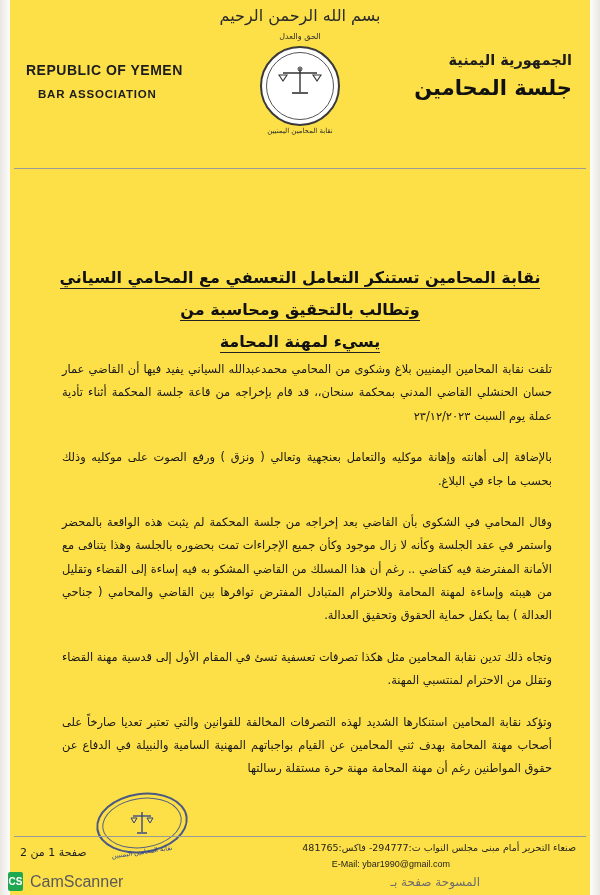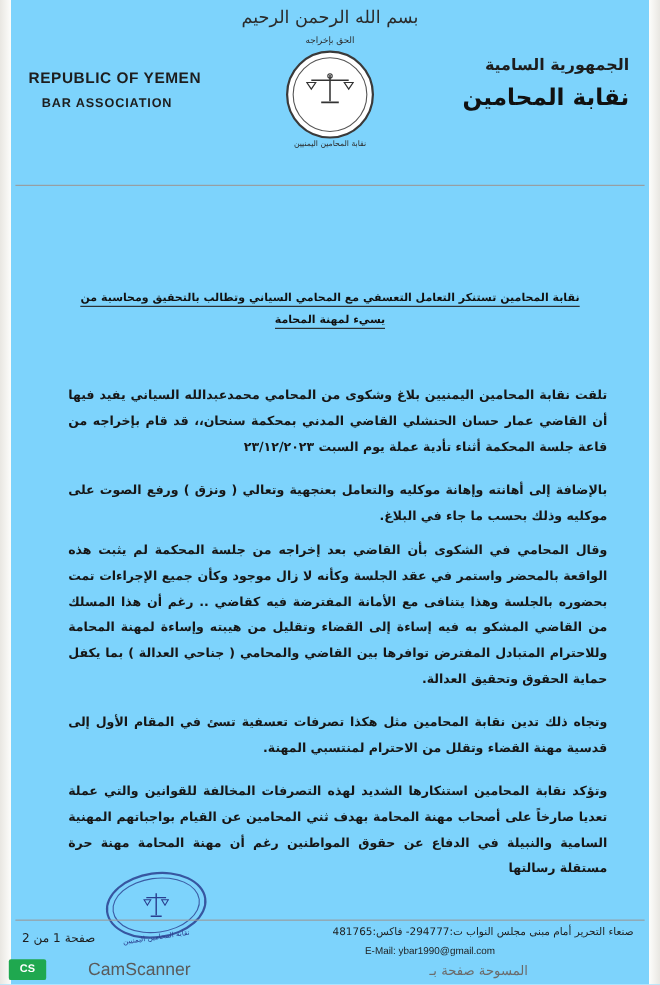--- a/index.html
+++ b/index.html
@@ -8,21 +8,21 @@
     width: 600px;
     height: 895px;
     background: #ffffff;
     font-family: "Liberation Sans", sans-serif;
     overflow: hidden;
     position: relative;
   }
   .page {
     position: absolute;
     inset: 0;
-    background: #7dd3fc;
+    background: #fde047;
   }
 
   
   .basmala {
     position: absolute;
     top: 6px;
     left: 0;
     right: 0;
     text-align: center;
     font-family: "DejaVu Sans", sans-serif;
@@ -160,21 +160,21 @@
 
   
   .title {
     position: absolute;
     top: 262px;
     left: 42px;
     right: 42px;
     direction: rtl;
     text-align: center;
     font-family: "DejaVu Sans", sans-serif;
-    font-size: 10px;
+    font-size: 16px;
     font-weight: bold;
     line-height: 2.0;
     color: #111;
   }
   .title span {
     border-bottom: 1px solid #222;
     padding-bottom: 1px;
   }
 
   .body {
@@ -182,21 +182,21 @@
     top: 340px;
     left: 62px;
     right: 48px;
     direction: rtl;
     text-align: justify;
     font-family: "DejaVu Sans", sans-serif;
     font-size: 11.4px;
     line-height: 2.05;
     color: #161616;
   }
-  .body p { margin: 8px 0 16px 0; font-weight: bold; }
+  .body p { margin: 18px 0 16px 0; }
   .body p.tight { margin-bottom: 4px; }
 
   
   .stamp {
     position: absolute;
     left: 96px;
     bottom: 42px;
     width: 92px;
     height: 60px;
   }
@@ -276,36 +276,35 @@
   
   .cs {
     position: absolute;
     bottom: 4px;
     left: 8px;
     display: flex;
     align-items: center;
     gap: 7px;
   }
   .cs .badge {
-    width: 34px; height: 19px;
+    width: 15px; height: 19px;
     background: #1fa84f;
     color: #fff;
     font-size: 10px;
     font-weight: bold;
     display: flex;
     align-items: center;
     justify-content: center;
     border-radius: 2px;
     font-family: "Liberation Sans", sans-serif;
   }
   .cs .cstext {
     font-size: 16px;
     color: #5a5a5a;
     font-family: "Liberation Sans", sans-serif;
-    margin-left: 31px;
   }
   .cs-ar {
     position: absolute;
     bottom: 6px;
     right: 120px;
     direction: rtl;
     font-family: "DejaVu Sans", sans-serif;
     font-size: 12px;
     color: #6b6b6b;
   }
@@ -323,58 +322,58 @@
 <body>
 
 <div class="page">
 
   <div class="edge-l"></div>
   <div class="edge-r"></div>
 
   <div class="basmala">بسم الله الرحمن الرحيم</div>
 
   <div class="emblem">
-    <div class="banner">الحق بإخراجه</div>
+    <div class="banner">الحق والعدل</div>
     <div class="ring"></div>
     <div class="ring2"></div>
     <svg class="scale" viewBox="0 0 44 30">
       <line x1="22" y1="2" x2="22" y2="26" stroke="#333" stroke-width="1.4"></line>
       <line x1="5" y1="7" x2="39" y2="7" stroke="#333" stroke-width="1.4"></line>
       <path d="M1 9 L9 9 L5 15 Z" fill="none" stroke="#333" stroke-width="1.1"></path>
       <path d="M35 9 L43 9 L39 15 Z" fill="none" stroke="#333" stroke-width="1.1"></path>
       <line x1="14" y1="27" x2="30" y2="27" stroke="#333" stroke-width="1.6"></line>
       <circle cx="22" cy="3" r="2" fill="none" stroke="#333" stroke-width="1"></circle>
     </svg>
     <div class="cap">نقابة المحامين اليمنيين</div>
   </div>
 
   <div class="hdr-left">
     <div class="l1">REPUBLIC OF YEMEN</div>
     <div class="l2">BAR ASSOCIATION</div>
   </div>
 
   <div class="hdr-right">
-    <div class="r1">الجمهورية السامية</div>
-    <div class="r2">نقابة المحامين</div>
+    <div class="r1">الجمهورية اليمنية</div>
+    <div class="r2">جلسة المحامين</div>
   </div>
 
 
   <div class="rule"></div>
 
   <div class="title">
     <span>نقابة المحامين تستنكر التعامل التعسفي مع المحامي السياني وتطالب بالتحقيق ومحاسبة من</span><br>
     <span>يسيء لمهنة المحامة</span>
   </div>
 
   <div class="body">
     <p>تلقت نقابة المحامين اليمنيين بلاغ وشكوى من المحامي محمدعبدالله السياني يفيد فيها أن القاضي عمار حسان الحنشلي القاضي المدني بمحكمة سنحان،، قد قام بإخراجه من قاعة جلسة المحكمة أثناء تأدية عملة يوم السبت ٢٣/١٢/٢٠٢٣</p>
     <p class="tight">بالإضافة إلى أهانته وإهانة موكليه والتعامل بعنجهية وتعالي ( ونزق ) ورفع الصوت على موكليه وذلك بحسب ما جاء في البلاغ.</p>
     <p>وقال  المحامي في الشكوى بأن القاضي بعد إخراجه من جلسة  المحكمة لم يثبت هذه الواقعة بالمحضر واستمر في عقد الجلسة وكأنه لا زال موجود وكأن جميع الإجراءات تمت بحضوره بالجلسة وهذا يتنافى مع الأمانة المفترضة فيه كقاضي .. رغم أن هذا المسلك من القاضي المشكو به فيه إساءة إلى القضاء وتقليل من هيبته وإساءة لمهنة المحامة وللاحترام المتبادل المفترض توافرها بين القاضي والمحامي ( جناحي العدالة ) بما يكفل حماية الحقوق وتحقيق العدالة.</p>
     <p>وتجاه ذلك تدين نقابة المحامين مثل هكذا تصرفات تعسفية تسئ في المقام الأول إلى قدسية مهنة القضاء وتقلل من الاحترام لمنتسبي المهنة.</p>
-    <p>وتؤكد نقابة المحامين استنكارها الشديد لهذه التصرفات المخالفة للقوانين والتي عملة تعديا صارخاً على أصحاب مهنة المحامة بهدف ثني المحامين عن القيام بواجباتهم المهنية السامية والنبيلة في الدفاع عن حقوق المواطنين رغم أن مهنة المحامة مهنة حرة مستقلة رسالتها</p>
+    <p>وتؤكد نقابة المحامين استنكارها الشديد لهذه التصرفات المخالفة للقوانين والتي تعتبر تعديا صارخاً على أصحاب مهنة المحامة بهدف ثني المحامين عن القيام بواجباتهم المهنية السامية والنبيلة في الدفاع عن حقوق المواطنين رغم أن مهنة المحامة مهنة حرة مستقلة رسالتها</p>
   </div>
 
   <div class="stamp">
     <div class="oval"></div>
     <div class="oval2"></div>
     <svg class="sfig" viewBox="0 0 24 26">
       <line x1="12" y1="2" x2="12" y2="22" stroke="#2a3f8f" stroke-width="1.3"></line>
       <line x1="3" y1="6" x2="21" y2="6" stroke="#2a3f8f" stroke-width="1.3"></line>
       <path d="M1 8 L7 8 L4 13 Z" fill="none" stroke="#2a3f8f" stroke-width="1"></path>
       <path d="M17 8 L23 8 L20 13 Z" fill="none" stroke="#2a3f8f" stroke-width="1"></path>

